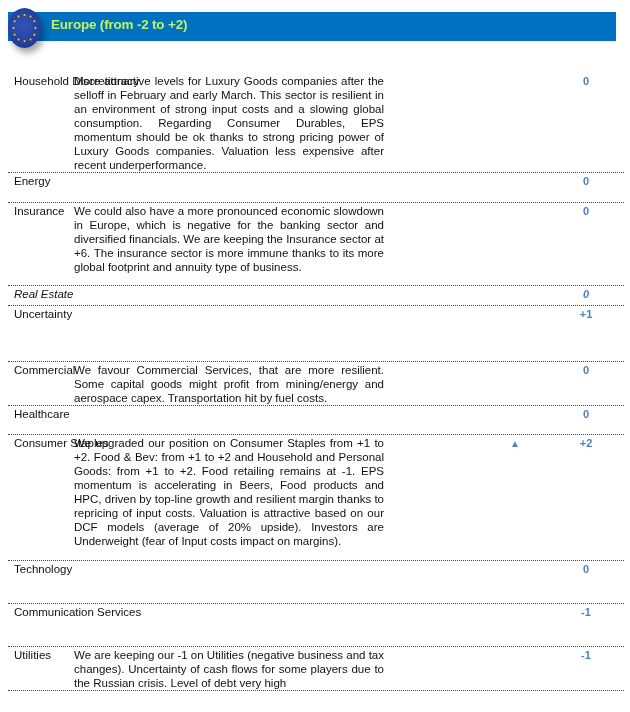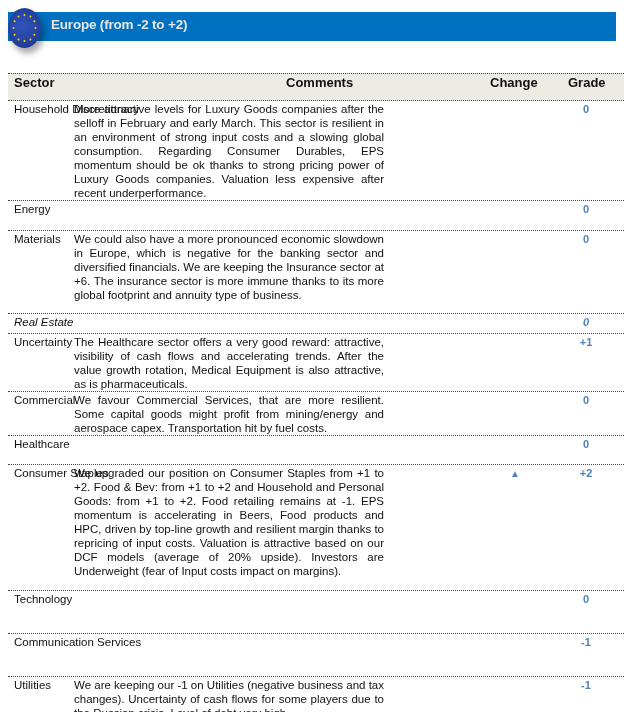--- a/index.html
+++ b/index.html
@@ -1,21 +1,21 @@
 <!DOCTYPE html>
 <html><head>
 <meta charset="utf-8">
 <style>
   html, body { margin: 0; padding: 0; background: #ffffff; }
   body { width: 630px; height: 712px; overflow: hidden; position: relative;
          font-family: "Liberation Sans", sans-serif; color: #111; }
 
   .banner { position: absolute; left: 8px; top: 12px; width: 608px; height: 29px;
             background: #0070c0; }
-  .banner-title { position: absolute; left: 43px; top: 5px; color: #e5e5e5; font-weight: bold;
+  .banner-title { position: absolute; left: 43px; top: 5px; color: #bef264; font-weight: bold;
                   font-size: 13.5px; letter-spacing: -0.2px; }
   .flag { position: absolute; left: 8px; top: 8px; width: 33px; height: 40px; border-radius: 50%;
           background: radial-gradient(circle at 45% 45%, #3355b8 0%, #23409f 60%, #1a3080 100%);
           box-shadow: 3px 5px 6px rgba(0,0,0,0.35); }
   .flag svg { position: absolute; left: 0; top: 0; }
 
   .table { position: absolute; left: 8px; top: 73px; width: 616px; }
   .thead { height: 26px; background: #ecebe4; border-top: 1px dotted #444; border-bottom: 1px dotted #444;
            position: relative; font-weight: bold; font-size: 13px; }
   .thead span { position: absolute; top: 1px; }
@@ -49,54 +49,47 @@
       <circle cx="10.5" cy="31.4" r="1"></circle>
       <circle cx="6.6" cy="26.7" r="1"></circle>
       <circle cx="5.5" cy="20" r="1"></circle>
       <circle cx="6.6" cy="13.3" r="1"></circle>
       <circle cx="10.5" cy="8.6" r="1"></circle>
     </g>
   </svg>
 </div>
 
 <div class="table">
-  <div class="thead">
-    <span class="h-sector">Sector</span>
-    <span class="h-comments">Comments</span>
-    <span class="h-change">Change</span>
-    <span class="h-grade">Grade</span>
-  </div>
   <div id="rows">
       <div class="row" style="min-height: 98px;">
         <span class="cell-sector">Household Discretionary</span>
         <div class="cell-comment">More attractive levels for  Luxury Goods companies after the selloff in February and early March. This sector is resilient in an environment of strong input costs and a slowing global consumption. Regarding Consumer Durables, EPS momentum should be ok thanks to strong pricing power of Luxury Goods companies. Valuation less expensive after recent underperformance.</div>
         <span class="cell-change"></span>
         <span class="cell-grade">0</span>
       </div>
       <div class="row" style="min-height: 29px;">
         <span class="cell-sector">Energy</span>
         <div class="cell-comment"></div>
         <span class="cell-change"></span>
         <span class="cell-grade">0</span>
       </div>
       <div class="row" style="min-height: 82px;">
-        <span class="cell-sector">Materials</span>
+        <span class="cell-sector">Insurance</span>
         <div class="cell-comment">We could also have a more pronounced economic slowdown in Europe, which is negative for the banking sector and diversified financials. We are keeping the Insurance sector at +6. The insurance sector is more immune thanks to its more global footprint and annuity type of business.</div>
         <span class="cell-change"></span>
         <span class="cell-grade">0</span>
       </div>
       <div class="row" style="min-height: 19px; font-style: italic;">
         <span class="cell-sector">Real Estate</span>
         <div class="cell-comment"></div>
         <span class="cell-change"></span>
         <span class="cell-grade">0</span>
       </div>
       <div class="row" style="min-height: 55px;">
         <span class="cell-sector">Uncertainty</span>
-        <div class="cell-comment">The Healthcare sector offers a very good reward: attractive, visibility of cash flows and accelerating trends. After the value growth rotation, Medical Equipment is also attractive, as is pharmaceuticals.</div>
         <span class="cell-change"></span>
         <span class="cell-grade">+1</span>
       </div>
       <div class="row" style="min-height: 42px;">
         <span class="cell-sector">Commercial</span>
         <div class="cell-comment">We favour Commercial Services, that are more resilient. Some capital goods might profit from mining/energy and aerospace capex. Transportation hit by fuel costs.</div>
         <span class="cell-change"></span>
         <span class="cell-grade">0</span>
       </div>
       <div class="row" style="min-height: 28px;">

